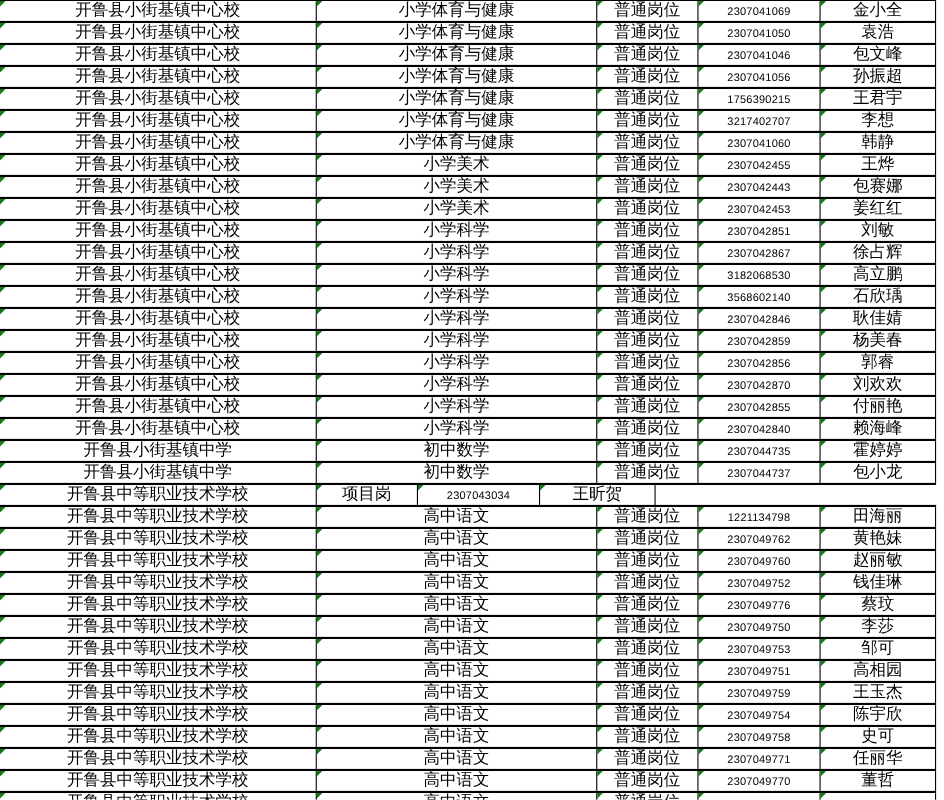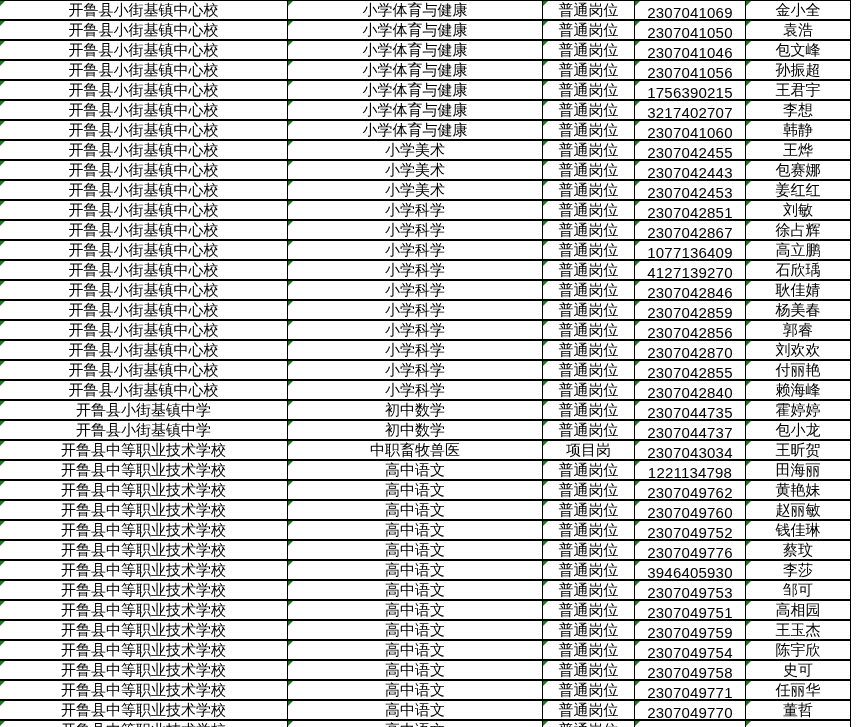--- a/index.html
+++ b/index.html
@@ -50,21 +50,21 @@
   .txt {
     color: #000000;
     line-height: 1;
   }
   .zh {
     font-family: "Liberation Serif", serif;
     font-size: 15px;
   }
   .num {
     font-family: "Liberation Sans", sans-serif;
-    font-size: 15px;
+    font-size: 10px;
     letter-spacing: 0.2px;
     transform: translateY(1.5px);
   }
 </style>
 </head>
 <body>
 
 <div class="sheet">
     <div class="row">
     <div class="cell c1">
@@ -338,21 +338,21 @@
     <div class="cell c2">
       <span class="tri" style="border-top-color: rgb(16, 124, 16);"></span>
       <span class="txt zh">小学科学</span>
     </div>
     <div class="cell c3">
       <span class="tri" style="border-top-color: rgb(16, 124, 16);"></span>
       <span class="txt zh">普通岗位</span>
     </div>
     <div class="cell c4">
       <span class="tri" style="border-top-color: rgb(16, 124, 16);"></span>
-      <span class="txt num">1077136409</span>
+      <span class="txt num">3182068530</span>
     </div>
     <div class="cell c5">
       <span class="tri" style="border-top-color: rgb(16, 124, 16);"></span>
       <span class="txt zh">高立鹏</span>
     </div>
   </div>
     <div class="row">
     <div class="cell c1">
       <span class="tri" style="border-top-color: rgb(16, 124, 16);"></span>
       <span class="txt zh">开鲁县小街基镇中心校</span>
@@ -360,21 +360,21 @@
     <div class="cell c2">
       <span class="tri" style="border-top-color: rgb(16, 124, 16);"></span>
       <span class="txt zh">小学科学</span>
     </div>
     <div class="cell c3">
       <span class="tri" style="border-top-color: rgb(16, 124, 16);"></span>
       <span class="txt zh">普通岗位</span>
     </div>
     <div class="cell c4">
       <span class="tri" style="border-top-color: rgb(16, 124, 16);"></span>
-      <span class="txt num">4127139270</span>
+      <span class="txt num">3568602140</span>
     </div>
     <div class="cell c5">
       <span class="tri" style="border-top-color: rgb(16, 124, 16);"></span>
       <span class="txt zh">石欣瑀</span>
     </div>
   </div>
     <div class="row">
     <div class="cell c1">
       <span class="tri" style="border-top-color: rgb(16, 124, 16);"></span>
       <span class="txt zh">开鲁县小街基镇中心校</span>
@@ -548,24 +548,20 @@
     <div class="cell c5">
       <span class="tri" style="border-top-color: rgb(16, 124, 16);"></span>
       <span class="txt zh">包小龙</span>
     </div>
   </div>
     <div class="row">
     <div class="cell c1">
       <span class="tri" style="border-top-color: rgb(16, 124, 16);"></span>
       <span class="txt zh">开鲁县中等职业技术学校</span>
     </div>
-    <div class="cell c2">
-      <span class="tri" style="border-top-color: rgb(16, 124, 16);"></span>
-      <span class="txt zh">中职畜牧兽医</span>
-    </div>
     <div class="cell c3">
       <span class="tri" style="border-top-color: rgb(16, 124, 16);"></span>
       <span class="txt zh">项目岗</span>
     </div>
     <div class="cell c4">
       <span class="tri" style="border-top-color: rgb(16, 124, 16);"></span>
       <span class="txt num">2307043034</span>
     </div>
     <div class="cell c5">
       <span class="tri" style="border-top-color: rgb(16, 124, 16);"></span>
@@ -690,21 +686,21 @@
     <div class="cell c2">
       <span class="tri" style="border-top-color: rgb(16, 124, 16);"></span>
       <span class="txt zh">高中语文</span>
     </div>
     <div class="cell c3">
       <span class="tri" style="border-top-color: rgb(16, 124, 16);"></span>
       <span class="txt zh">普通岗位</span>
     </div>
     <div class="cell c4">
       <span class="tri" style="border-top-color: rgb(16, 124, 16);"></span>
-      <span class="txt num">3946405930</span>
+      <span class="txt num">2307049750</span>
     </div>
     <div class="cell c5">
       <span class="tri" style="border-top-color: rgb(16, 124, 16);"></span>
       <span class="txt zh">李莎</span>
     </div>
   </div>
     <div class="row">
     <div class="cell c1">
       <span class="tri" style="border-top-color: rgb(16, 124, 16);"></span>
       <span class="txt zh">开鲁县中等职业技术学校</span>

